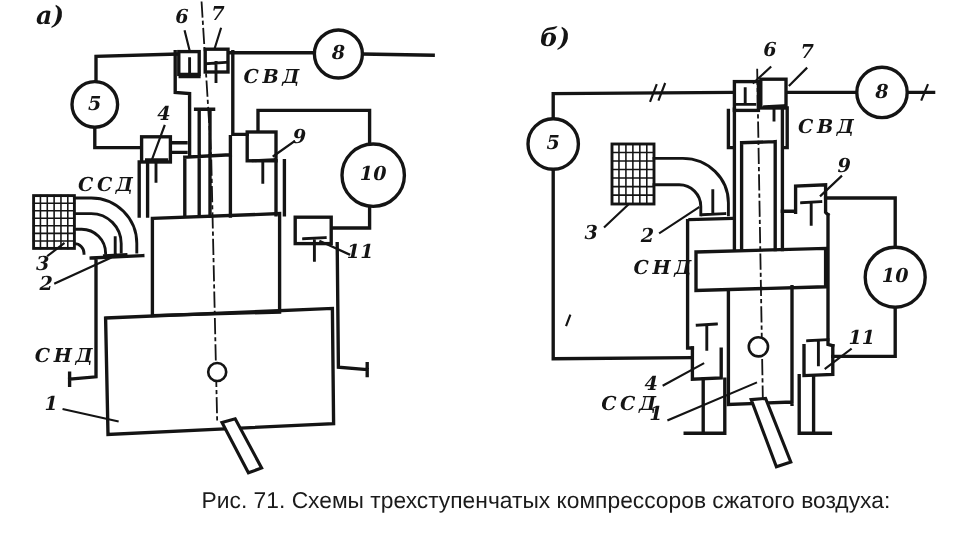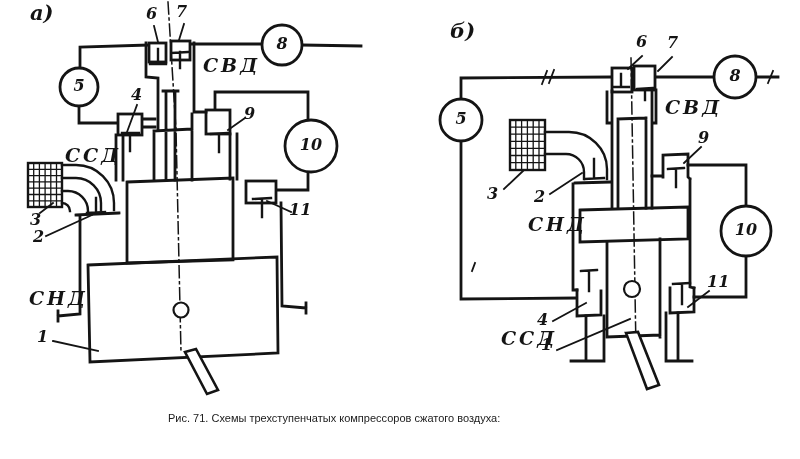--- a/index.html
+++ b/index.html
@@ -2,24 +2,24 @@
 <html><head>
 <meta charset="utf-8">
 <style>
   html,body{margin:0;padding:0;background:#ffffff;}
   .figure{position:relative;width:800px;height:459px;background:#ffffff;overflow:hidden;
           font-family:"DejaVu Serif", serif;}
   svg{position:absolute;left:0;top:0;}
   .lbl{position:absolute;color:#141414;font-style:italic;font-weight:bold;
        font-size:16px;line-height:1;white-space:nowrap;}
   .panel{font-size:21px;font-weight:bold;font-style:italic;}
-  .stage{font-size:19px;letter-spacing:3px;font-weight:bold;font-style:italic;}
+  .stage{font-size:16px;letter-spacing:3px;font-weight:bold;font-style:italic;}
   .cnum{transform:translate(-50%,-54%);}
   .cap{position:absolute;left:168px;top:408px;color:#1b1b1b;font-style:normal;
-       font-family:"Liberation Sans", sans-serif;font-size:11px;line-height:20px;}
+       font-family:"Liberation Sans", sans-serif;font-size:19px;line-height:20px;}
   .cap div{white-space:nowrap;}
 </style>
 </head>
 <body>
 
 <div class="figure">
 
 <svg width="800" height="459" viewBox="0 0 800 459">
 
   <g stroke="#141414" fill="none" stroke-width="2.8" stroke-linecap="square">

